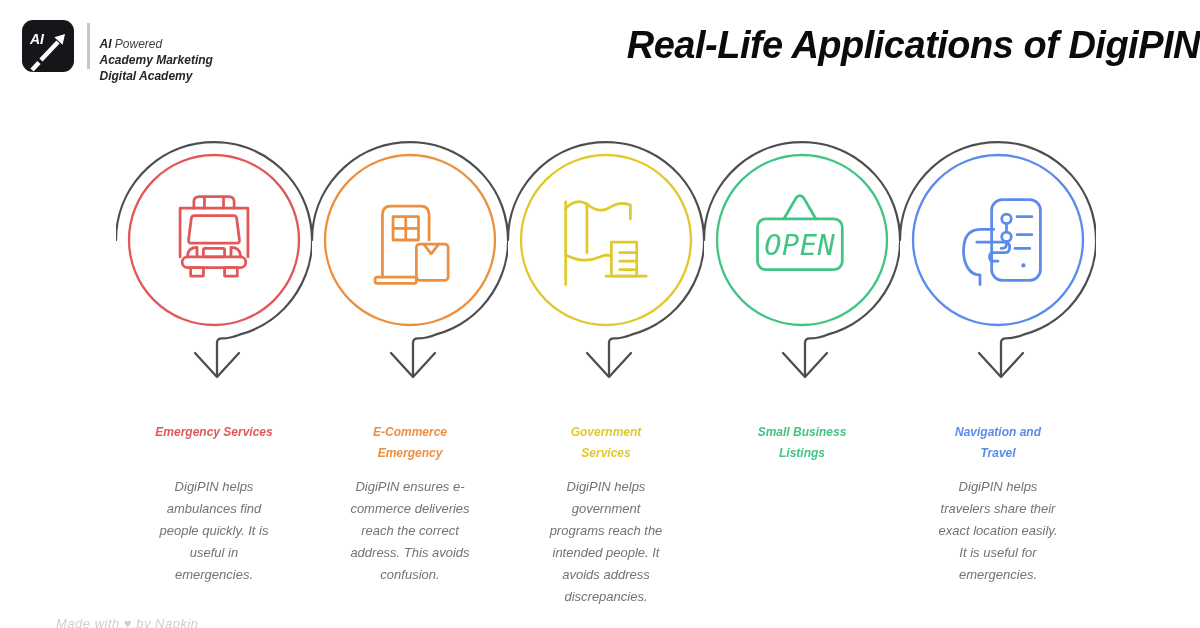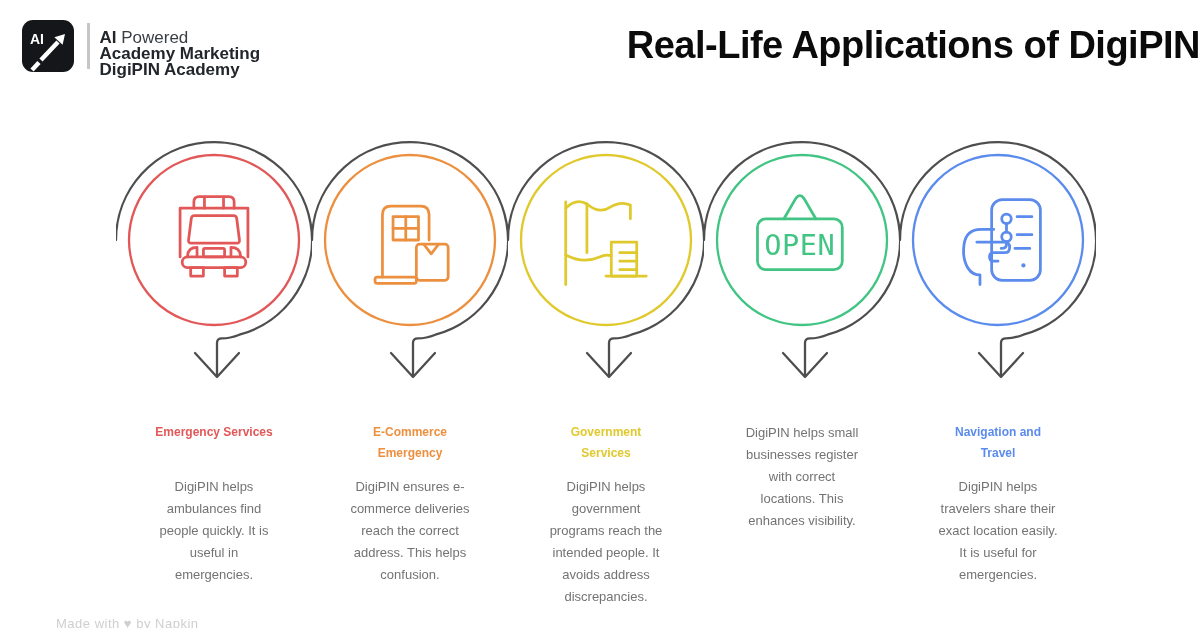--- a/index.html
+++ b/index.html
@@ -1,27 +1,27 @@
 <!DOCTYPE html>
 <html style="--ring-color: #4e4e4e; --body-color: #737373; --title-color: #0b0b0b;"><head>
 <meta charset="utf-8">
 <style>
   html,body { margin:0; padding:0; }
   body {
     width:1200px; height:628px; overflow:hidden; background:#ffffff;
     font-family:"Liberation Sans", sans-serif;
     position:relative;
   }
-  .canvas { position:absolute; inset:0; width:1200px; height:456px; background:#fff; }
+  .canvas { position:absolute; inset:0; width:1200px; height:456px; background:#fff;font-style:italic; }
 
   
   .brand { position:absolute; left:22px; top:20px; display:flex; align-items:flex-start; }
   .badge-svg { display:block; }
   .brand-divider { width:2.5px; height:46px; background:#c6c6c6; margin:3px 10px 0 13px; }
-  .brand-text { margin-top:10px; color:#22262b; font-size:17px; line-height:16px; }
+  .brand-text { margin-top:16px; color:#22262b; font-size:12px; line-height:16px; }
   .brand-text .b { font-weight:bold; }
   .brand-text .r { font-weight:normal; color:#3a3f45; }
 
   .page-title {
     position:absolute; left:0; right:0; top:24px; text-align:right;
     font-size:38px; font-weight:bold; letter-spacing:-0.5px;
     color:var(--title-color, #0b0b0b);
   }
 
   
@@ -69,21 +69,21 @@
       <g>
         <line x1="19" y1="40" x2="36" y2="22" stroke="#ffffff" stroke-width="4.4"></line>
         <line x1="10" y1="50" x2="17" y2="42.5" stroke="#ffffff" stroke-width="4.4"></line>
         <polygon points="43,14 40.6,24.7 32.4,17.3" fill="#ffffff"></polygon>
       </g>
     </svg>
     <div class="brand-divider"></div>
     <div class="brand-text">
       <div><span class="b">AI</span><span class="r"> Powered</span></div>
       <div class="b">Academy Marketing</div>
-      <div class="b">DigiPIN Academy</div>
+      <div class="b">Digital Academy</div>
     </div>
   </div>
 
   <div class="page-title">Real-Life Applications of DigiPIN</div>
 
   <div class="items-row">
 
     <div class="item" style="--accent: #e25858;">
       <svg class="ring-svg" viewBox="-98 -108 196 260">
         <path class="ring-path" d="M -98 0 A 98 98 0 1 1 25.4 94.7 Q 16 98.4 8 98.4 Q 3 98.4 3 103 L 3 136"></path>
@@ -124,21 +124,21 @@
         <rect class="ic" x="17" y="85" width="39" height="6" rx="2"></rect>
         <rect class="ic" x="56" y="54" width="30" height="34" rx="3"></rect>
         <path class="ic" d="M63 54 L70 63 L77 54"></path>
       </svg>
       <div class="text-block">
         <div class="item-heading">E-Commerce
 Emergency</div>
         <div class="item-body">DigiPIN ensures e-
 commerce deliveries
 reach the correct
-address. This helps
+address. This avoids
 confusion.</div>
       </div>
     </div>
 
     <div class="item" style="--accent: #e0c92d;">
       <svg class="ring-svg" viewBox="-98 -108 196 260">
         <path class="ring-path" d="M -98 0 A 98 98 0 1 1 25.4 94.7 Q 16 98.4 8 98.4 Q 3 98.4 3 103 L 3 136"></path>
         <path class="arrow-path" d="M -19 113 L 3 137 L 25 113"></path>
         <circle class="accent-circle" cx="0" cy="0" r="85"></circle>
       </svg>
@@ -169,25 +169,22 @@
         <path class="ring-path" d="M -98 0 A 98 98 0 1 1 25.4 94.7 Q 16 98.4 8 98.4 Q 3 98.4 3 103 L 3 136"></path>
         <path class="arrow-path" d="M -19 113 L 3 137 L 25 113"></path>
         <circle class="accent-circle" cx="0" cy="0" r="85"></circle>
       </svg>
       <svg class="icon-svg" viewBox="0 0 100 100">
         <path class="ic" d="M33 30 L44 11 Q48 5.5 52 11 L63 30"></path>
         <rect class="ic" x="8" y="30" width="80" height="48" rx="8"></rect>
         <text class="open-text" x="48" y="64" text-anchor="middle">OPEN</text>
       </svg>
       <div class="text-block">
-        <div class="item-body">DigiPIN helps small
-businesses register
-with correct
-locations. This
-enhances visibility.</div>
+        <div class="item-heading">Small Business
+Listings</div>
       </div>
     </div>
 
     <div class="item" style="--accent: #5b8bec;">
       <svg class="ring-svg" viewBox="-98 -108 196 260">
         <path class="ring-path" d="M -98 0 A 98 98 0 1 1 25.4 94.7 Q 16 98.4 8 98.4 Q 3 98.4 3 103 L 3 136"></path>
         <path class="arrow-path" d="M -19 113 L 3 137 L 25 113"></path>
         <circle class="accent-circle" cx="0" cy="0" r="85"></circle>
       </svg>
       <svg class="icon-svg" viewBox="0 0 100 100">

